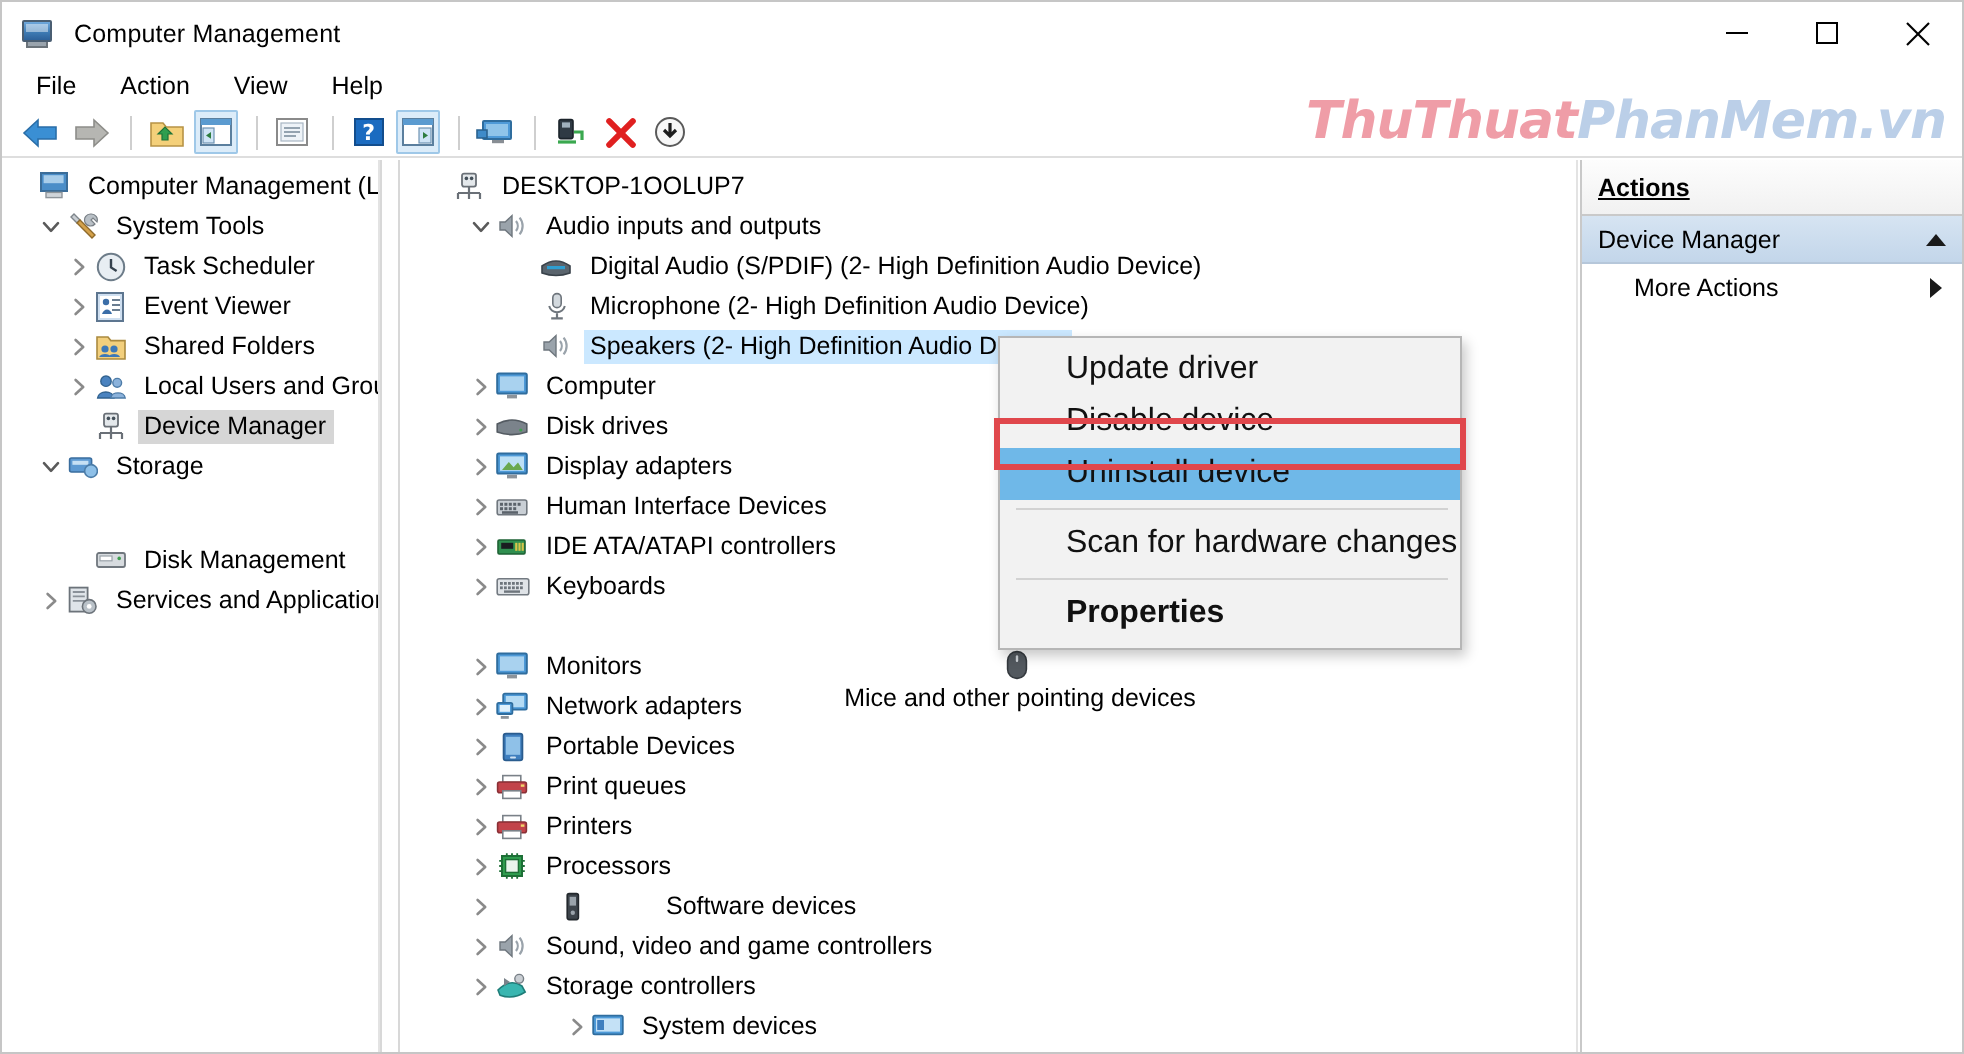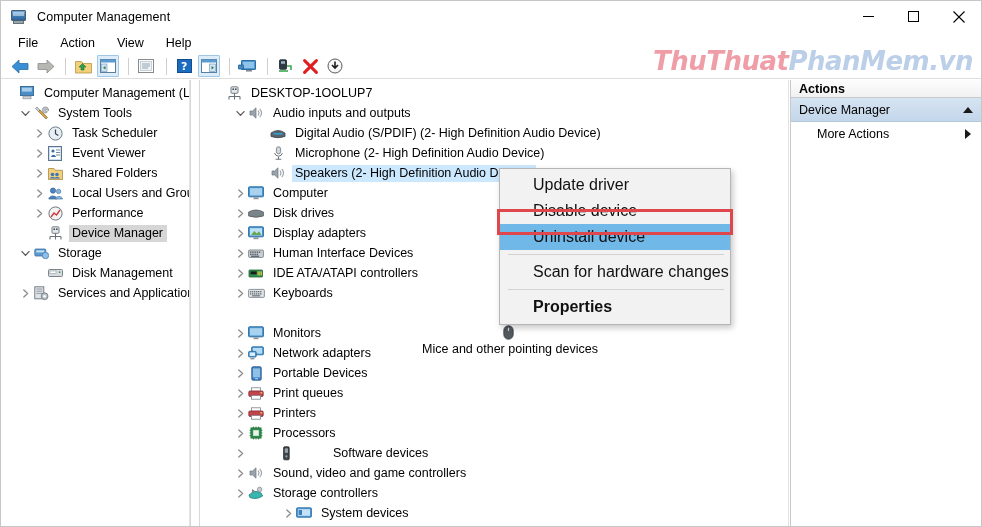--- a/index.html
+++ b/index.html
@@ -135,24 +135,25 @@
     display: flex; align-items: center; justify-content: center;
     position: relative;
   }
   .node .lbl { overflow: visible; }
   .node.sel .lbl-wrap { background: #cbe8ff; padding: 1px 4px 2px 3px; }
   .node.sel-gray .lbl-wrap { background: #d6d6d6; padding: 1px 4px 2px 3px; }
   .lbl-wrap { padding: 1px 4px 2px 3px; }
 
   
   .actions-header {
-    height: 18px; display:flex; align-items:center;
+    height: 28px; display:flex; align-items:center;
     padding-left: 8px; font-weight: bold; font-size: 12.5px;
     background: linear-gradient(180deg,#fdfdfd,#f1f1f1);
     border-bottom: 1px solid #c9c9c9;
+    text-decoration: underline;
   }
   .actions-row {
     height: 24px; display: flex; align-items: center;
     padding-left: 8px; padding-right: 8px;
     font-size: 12.5px;
     background: linear-gradient(180deg,#d6e4f2,#c3d6ea);
     border-bottom: 1px solid #b6c7da;
     justify-content: space-between;
   }
   .actions-sub {
@@ -396,34 +397,20 @@
           <span class="ico">
             <svg width="15" height="15" viewBox="0 0 15 15">
               <circle cx="5" cy="4.6" r="2.6" fill="#4a83c0" stroke="#31628f" stroke-width="0.7"></circle>
               <path d="M0.8 13 c0.4-4 7.8-4 8.2 0z" fill="#4a83c0" stroke="#31628f" stroke-width="0.7"></path>
               <circle cx="10.6" cy="5.4" r="2.2" fill="#8bb2db" stroke="#4e7ca8" stroke-width="0.7"></circle>
               <path d="M7.4 13 c0.4-3.4 6.8-3.4 7.2 0z" fill="#8bb2db" stroke="#4e7ca8" stroke-width="0.7"></path>
             </svg>
           </span>
           <span class="lbl-wrap"><span class="lbl">Local Users and Groups</span></span>
         </div>
-        <div class="node" style="padding-left: 30px;">
-          <span class="exp">
-            <svg width="9" height="9" viewBox="0 0 9 9">
-              <path d="M2.8 1 L6.6 4.5 L2.8 8" stroke="#8a8a8a" stroke-width="1.3" fill="none" stroke-linecap="round" stroke-linejoin="round"></path>
-            </svg>
-          </span>
-          <span class="ico">
-            <svg width="15" height="15" viewBox="0 0 15 15">
-              <circle cx="7.5" cy="7.5" r="6.6" fill="#f2f2f2" stroke="#70787f" stroke-width="1"></circle>
-              <path d="M3 11 L6 7 L8.5 9 L12 4" stroke="#d23a3a" stroke-width="1.4" fill="none"></path>
-            </svg>
-          </span>
-          <span class="lbl-wrap"><span class="lbl">Performance</span></span>
-        </div>
         <div class="node sel-gray" style="padding-left: 30px;">
           <span class="exp"></span>
           <span class="ico">
             <svg width="15" height="15" viewBox="0 0 15 15">
               <rect x="4" y="0.8" width="7" height="6.5" rx="1" fill="#e4e8eb" stroke="#6a7077" stroke-width="0.9"></rect>
               <circle cx="6.2" cy="3.2" r="0.9" fill="#44505a"></circle>
               <circle cx="8.8" cy="3.2" r="0.9" fill="#44505a"></circle>
               <path d="M7.5 7.3 v3 M2 10.5 h11 M2 10.5 v3 M7.5 10.5 v3 M13 10.5 v3" stroke="#6a7077" stroke-width="1.1" fill="none"></path>
             </svg>
           </span>
@@ -437,21 +424,21 @@
           </span>
           <span class="ico">
             <svg width="15" height="14" viewBox="0 0 15 14">
               <rect x="0.8" y="3" width="11" height="7" rx="1" fill="#5e9ad2" stroke="#3a6d9e" stroke-width="0.8"></rect>
               <rect x="2.2" y="4.4" width="8" height="2" fill="#c6e0f4"></rect>
               <circle cx="11.5" cy="9.5" r="3.2" fill="#8ec0e8" stroke="#4b7ca8" stroke-width="0.8"></circle>
             </svg>
           </span>
           <span class="lbl-wrap"><span class="lbl">Storage</span></span>
         </div>
-        <div class="node" style="padding-left: 30px;">
+        <div class="node" style="padding-left: 30px; margin-top: 27px;">
           <span class="exp"></span>
           <span class="ico">
             <svg width="15" height="14" viewBox="0 0 15 14">
               <rect x="0.5" y="3.5" width="14" height="7" rx="1" fill="#d7dbdf" stroke="#70777e" stroke-width="0.9"></rect>
               <rect x="2" y="5" width="6" height="2.4" fill="#ffffff" stroke="#9aa2a9" stroke-width="0.6"></rect>
               <circle cx="11.6" cy="6.2" r="0.9" fill="#3f9e4f"></circle>
             </svg>
           </span>
           <span class="lbl-wrap"><span class="lbl">Disk Management</span></span>
         </div>

